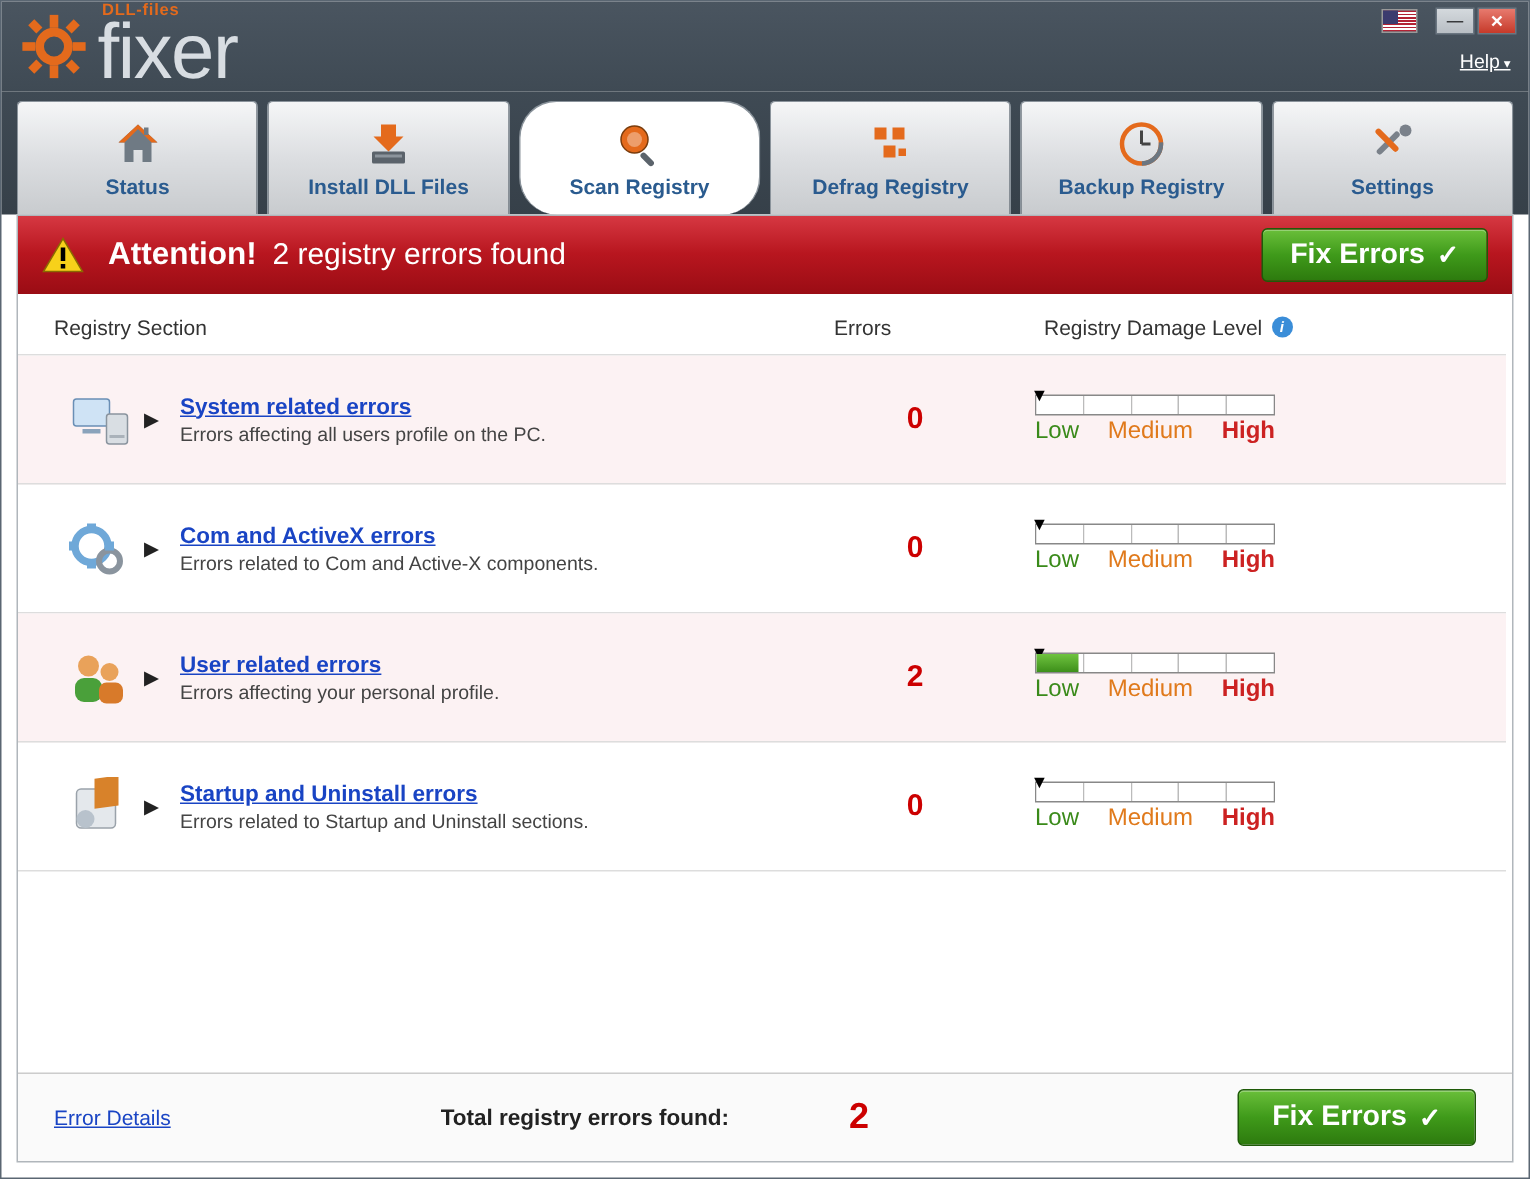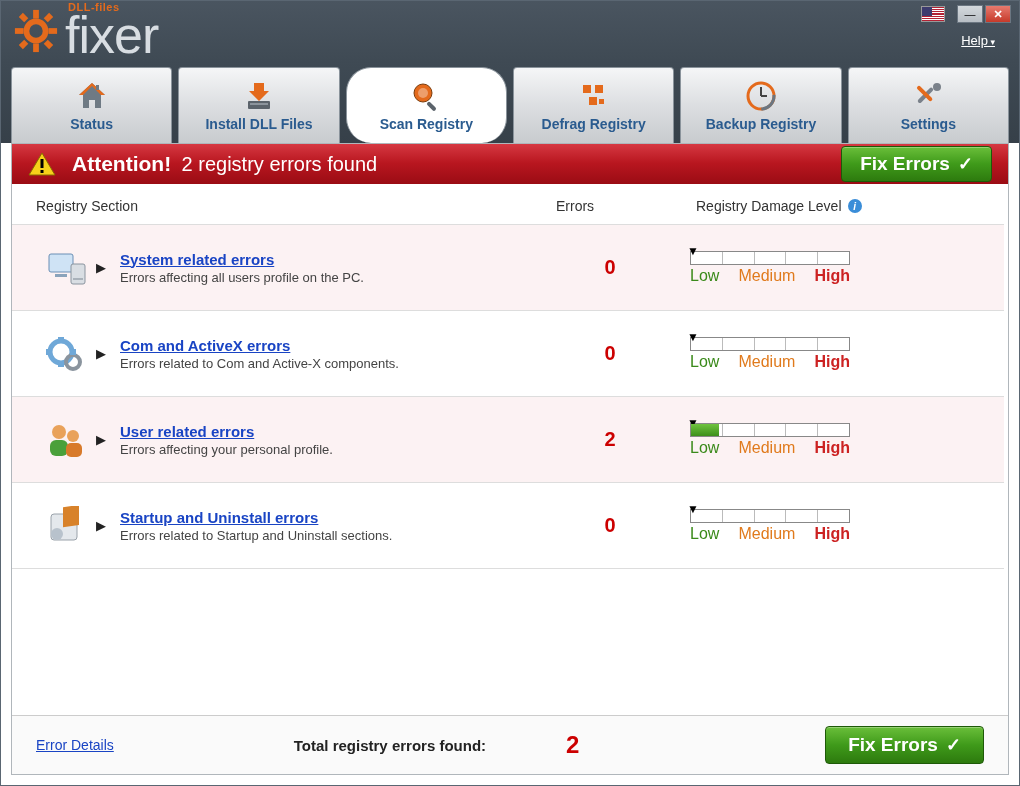--- a/index.html
+++ b/index.html
@@ -12,34 +12,34 @@
 .logo-block { display: flex; align-items: center; gap: 6px; margin-left: 2px; }
 .gear-svg { width: 46px; height: 46px; }
 .logo-text { display: flex; flex-direction: column; line-height: 1; }
 .logo-dll { color: #e46a1c; font-size: 11px; font-weight: bold; letter-spacing: 0.5px; margin-left: 3px; }
 .logo-fixer { color: #d8dde2; font-size: 52px; font-family: Arial, sans-serif; letter-spacing: -1px; margin-top: -4px; }
 .window-controls { position: absolute; top: 4px; right: 8px; display: flex; gap: 2px; align-items: center; }
 .flag { width: 24px; height: 16px; background: linear-gradient(to bottom, #b22234 0 7.6%, #fff 7.6% 15.4%, #b22234 15.4% 23%, #fff 23% 30.8%, #b22234 30.8% 38.5%, #fff 38.5% 46.2%, #b22234 46.2% 53.8%, #fff 53.8% 61.5%, #b22234 61.5% 69.2%, #fff 69.2% 76.9%, #b22234 76.9% 84.6%, #fff 84.6% 92.3%, #b22234 92.3% 100%); border: 1px solid #999; margin-right: 10px; position: relative; }
 .flag::before { content: ""; position: absolute; top: 0; left: 0; width: 10px; height: 9px; background: #3c3b6e; }
 .win-btn { width: 26px; height: 18px; border: 1px solid #6b7681; background: linear-gradient(to bottom, #d4d9dd, #b8bec4); display: flex; align-items: center; justify-content: center; font-size: 11px; cursor: default; }
 .win-btn.close { background: linear-gradient(to bottom, #e77a6e, #c63a2a); color: #fff; font-weight: bold; }
-.help-link { position: absolute; right: 24px; top: 32px; color: #fff; text-decoration: underline; font-size: 13px; cursor: default; }
+.help-link { position: absolute; right: 12px; top: 32px; color: #fff; text-decoration: underline; font-size: 13px; cursor: default; }
 .help-link::after { content: " ▾"; font-size: 9px; }
 
 
 .tabs { display: flex; gap: 6px; padding: 6px 10px 0 10px; background: linear-gradient(to bottom, #3f4a54 0%, #364049 100%); align-items: flex-end; }
 .tab { flex: 1; height: 76px; background: linear-gradient(to bottom, #f5f6f7 0%, #dcdee1 50%, #c8cbce 100%); border: 1px solid #8a939b; border-bottom: none; border-radius: 4px 4px 0 0; display: flex; flex-direction: column; align-items: center; justify-content: center; gap: 3px; cursor: default; }
 .tab.active { background: #fff; border-radius: 25px; }
 .tab-icon { width: 34px; height: 34px; display: flex; align-items: center; justify-content: center; }
 .tab-label { color: #2a5b8f; font-weight: bold; font-size: 14px; }
 
 
 .content { flex: 1; background: #fff; margin: 0 10px 10px 10px; border: 1px solid #b0b6bb; display: flex; flex-direction: column; overflow: hidden; }
 
-.alert-bar { height: 40px; background: linear-gradient(to bottom, #d63842 0%, #b8161f 48%, #9a0c14 100%); display: flex; align-items: center; padding: 0 16px; gap: 16px; }
+.alert-bar { height: 52px; background: linear-gradient(to bottom, #d63842 0%, #b8161f 48%, #9a0c14 100%); display: flex; align-items: center; padding: 0 16px; gap: 16px; }
 .warn-tri { width: 28px; height: 24px; }
 .attention { color: #fff; font-size: 21px; font-weight: bold; }
 .attention-sub { color: #fff; font-size: 20px; font-weight: normal; margin-left: 6px; }
 .fix-btn { margin-left: auto; background: linear-gradient(to bottom, #6abf3a 0%, #3f9a1a 50%, #2d7a0e 100%); border: 1px solid #1e5a08; border-radius: 4px; color: #fff; font-weight: bold; font-size: 19px; padding: 6px 18px; display: flex; align-items: center; gap: 8px; cursor: default; box-shadow: inset 0 1px 0 rgba(255,255,255,0.3); }
 .chk { font-size: 18px; }
 
 .headers { display: flex; padding: 14px 24px 10px 24px; font-size: 14px; color: #333; align-items: center; }
 .h-section { flex: 0 0 520px; }
 .h-errors { flex: 0 0 120px; text-align: left; }
 .h-damage { flex: 1; text-align: left; padding-left: 20px; display: flex; align-items: center; gap: 6px; }

